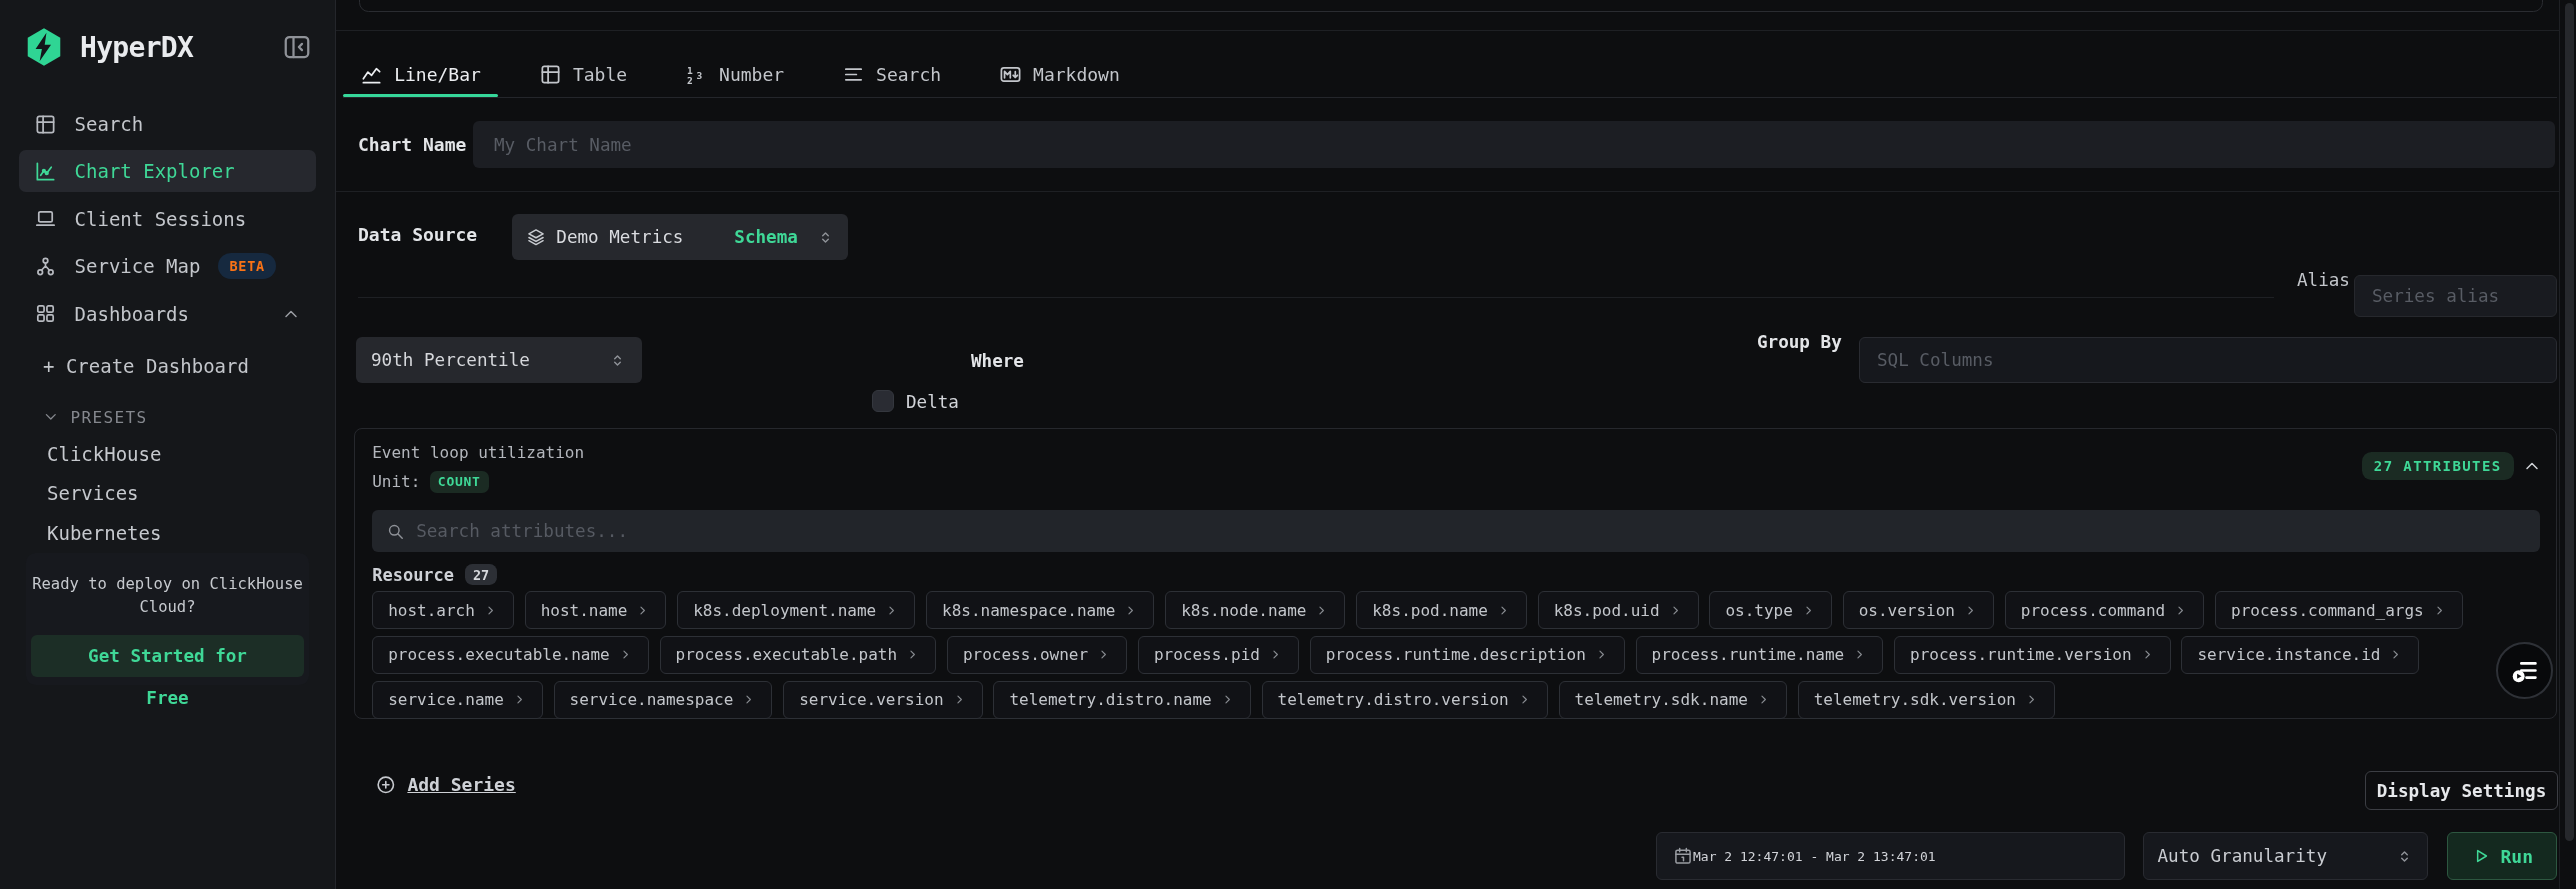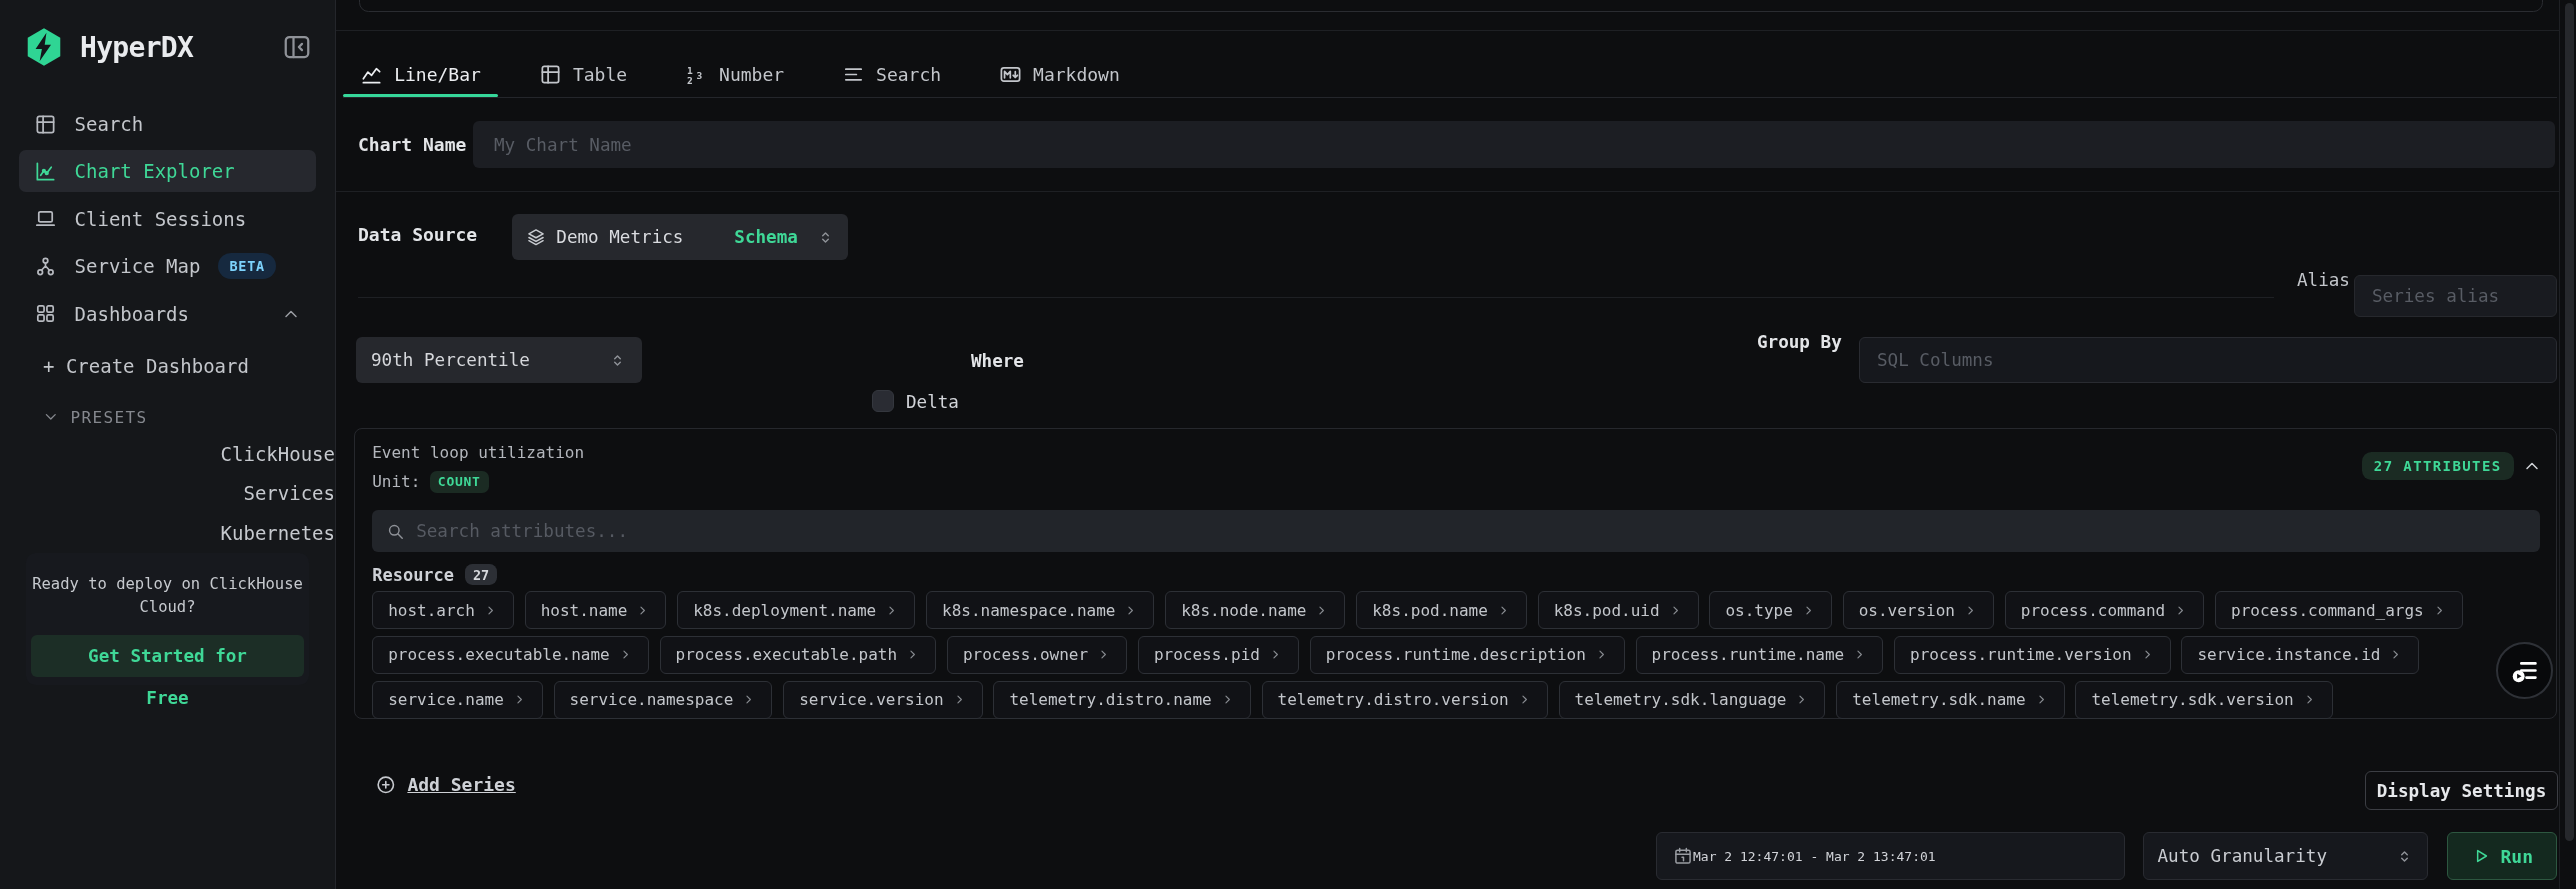--- a/index.html
+++ b/index.html
@@ -4,41 +4,41 @@
 <style>
   * { box-sizing: border-box; }
   html,body { margin:0; padding:0; }
   body {
     width:2576px; height:889px; overflow:hidden;
     background:#0d0e10;
     font-family:"DejaVu Sans Mono","Liberation Mono",monospace;
     color:#d2d4d9; font-size:17.6px;
     position:relative;
   }
-  button { background:none; border:none; font:inherit; color:inherit; padding:0; text-align:right; cursor:pointer; }
+  button { background:none; border:none; font:inherit; color:inherit; padding:0; text-align:left; cursor:pointer; }
   input { background:transparent; border:none; outline:none; font:inherit; color:#d7d9dd; width:100%; min-width:0; }
   input::placeholder { color:#585c64; }
   .i { display:inline-flex; align-items:center; justify-content:center; flex:none; }
   .i svg { width:100%; height:100%; }
 
   
   .sidebar { position:absolute; left:0; top:0; width:336px; height:889px;
     background:#15171a; border-right:0.7px solid #24262b; }
   .sb-header { display:flex; align-items:center; padding:26px 23px 0 23px; }
   .logo { width:42px; height:42px; }
   .brand { font-size:28px; font-weight:bold; color:#e9ebee; margin-left:15px; letter-spacing:-0.7px; flex:1; }
   .collapse-btn { width:30px; height:30px; color:#8f9298; }
   .sb-nav { margin-top:35px; padding:0 19px; display:flex; flex-direction:column; gap:5.4px; }
   .nav-item { display:flex; align-items:center; gap:17.6px; height:42px; padding:0 15px;
     border-radius:6.8px; color:#c3c6cb; font-size:19px; }
   .nav-icon { width:23px; height:23px; color:#b7bac0; }
   .nav-item.active { background:#26282e; color:#3fd897; }
   .nav-item.active .nav-icon { color:#3fd897; }
   .nav-label { white-space:nowrap; }
-  .badge-beta { margin-left:auto; background:#16293f; color:#7dd3fc; font-size:13.5px; font-weight:bold;
+  .badge-beta { margin-left:auto; background:#16293f; color:#f97316; font-size:13.5px; font-weight:bold;
     letter-spacing:0.7px; padding:4.7px 11.5px; border-radius:675px; align-items:center; }
   .nav-trailing { margin-left:auto; width:20px; height:20px; color:#9a9da3; }
   .create-dash { margin:20px 0 0 43px; font-size:19px; color:#c3c6cb; }
   .presets-hdr { margin:31px 0 0 42px; display:flex; align-items:center; gap:10.8px;
     font-size:16px; letter-spacing:1.4px; color:#85888e; }
   .presets-hdr .i { width:17.6px; height:17.6px; }
   .presets-list { margin:16px 0 0 47px; display:flex; flex-direction:column; gap:17.6px; }
   .preset-item { font-size:19px; color:#c6c9ce; }
   .promo { position:absolute; left:26px; right:26px; top:553px; height:132px;
     background:#17191e; border-radius:9.5px; padding:20px 5.4px 0 5.4px; text-align:center; }
@@ -564,28 +564,20 @@
         </button>
         <button class="chip">
           <span>telemetry.distro.version</span>
           <span class="chip-chev i">
             <svg viewBox="0 0 24 24" fill="none" stroke="currentColor" stroke-width="1.8" stroke-linecap="round" stroke-linejoin="round">
               <path d="M9.5 6.5L15 12l-5.5 5.5"></path>
             </svg>
           </span>
         </button>
         <button class="chip">
-          <span>telemetry.sdk.language</span>
-          <span class="chip-chev i">
-            <svg viewBox="0 0 24 24" fill="none" stroke="currentColor" stroke-width="1.8" stroke-linecap="round" stroke-linejoin="round">
-              <path d="M9.5 6.5L15 12l-5.5 5.5"></path>
-            </svg>
-          </span>
-        </button>
-        <button class="chip">
           <span>telemetry.sdk.name</span>
           <span class="chip-chev i">
             <svg viewBox="0 0 24 24" fill="none" stroke="currentColor" stroke-width="1.8" stroke-linecap="round" stroke-linejoin="round">
               <path d="M9.5 6.5L15 12l-5.5 5.5"></path>
             </svg>
           </span>
         </button>
         <button class="chip">
           <span>telemetry.sdk.version</span>
           <span class="chip-chev i">

